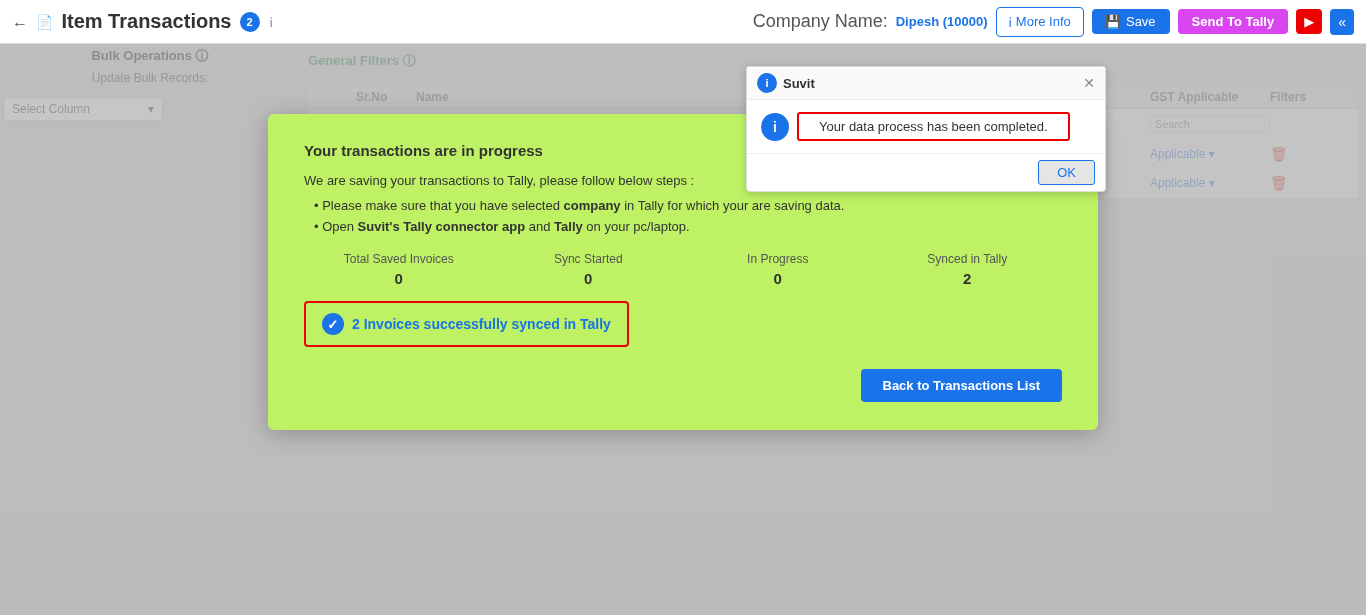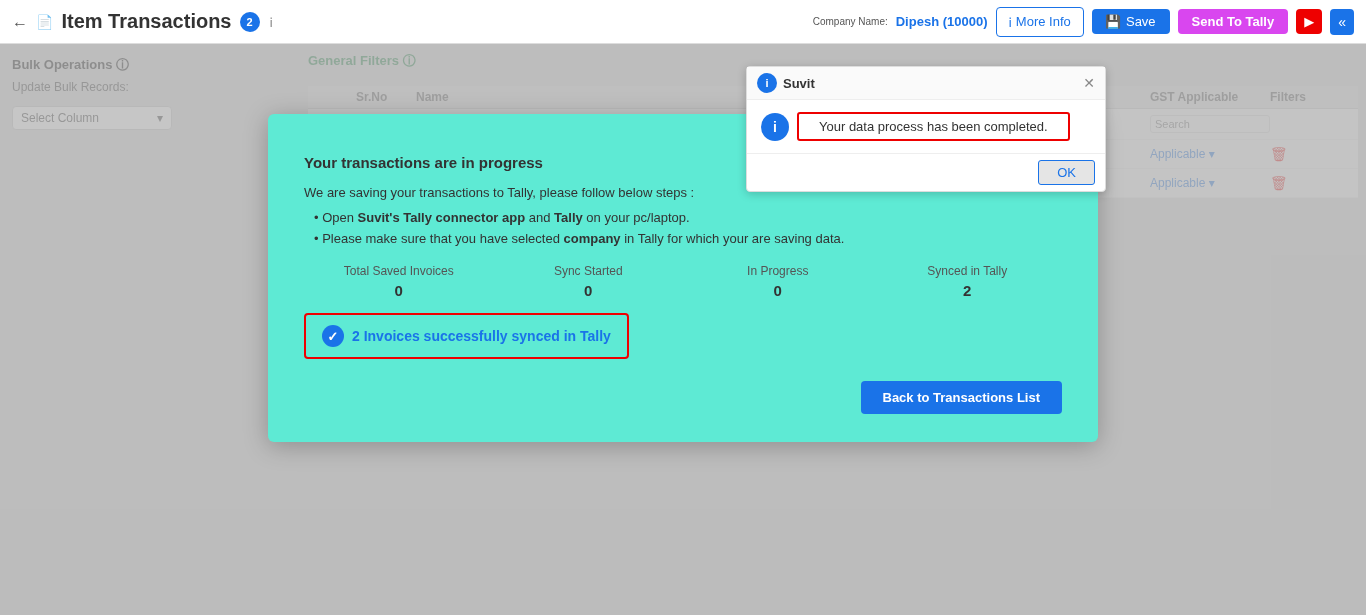--- a/index.html
+++ b/index.html
@@ -16,21 +16,21 @@
       background: none; border: none; cursor: pointer; color: #555; font-size: 16px;
     }
     .page-icon { color: #555; font-size: 14px; }
     .page-title { font-size: 20px; font-weight: 600; color: #333; }
     .badge {
       background: #1a73e8; color: #fff; border-radius: 50%; width: 20px; height: 20px;
       display: flex; align-items: center; justify-content: center; font-size: 11px; font-weight: bold;
     }
     .info-circle { color: #888; font-size: 13px; cursor: pointer; margin-left: 2px; }
     .header-right { display: flex; align-items: center; gap: 8px; }
-    .company-label { color: #555; font-size: 10px; }
+    .company-label { color: #555; font-size: 18px; }
     .company-name { color: #1a73e8; font-weight: 600; }
     .btn-more-info {
       background: #fff; border: 1.5px solid #1a73e8; color: #1a73e8;
       padding: 5px 12px; border-radius: 4px; cursor: pointer; font-size: 13px;
       display: flex; align-items: center; gap: 4px;
     }
     .btn-save {
       background: #1a73e8; border: none; color: #fff;
       padding: 5px 14px; border-radius: 4px; cursor: pointer; font-size: 13px;
       display: flex; align-items: center; gap: 4px;
@@ -51,21 +51,21 @@
 
     
     .main-content {
       display: flex; height: calc(615px - 44px);
       background: rgba(200,200,200,0.5);
       position: relative;
     }
 
     
     .left-panel {
-      width: 300px; padding: 12px; opacity: 0.5;
+      width: 300px; padding: 3px; opacity: 0.5; text-align: center;
     }
     .bulk-ops-title { font-weight: 600; font-size: 13px; color: #333; margin-bottom: 6px; }
     .update-label { font-size: 12px; color: #555; margin-bottom: 12px; }
     .select-col {
       display: flex; align-items: center; justify-content: space-between;
       border: 1px solid #ccc; border-radius: 4px; padding: 4px 8px;
       background: #fff; width: 160px; font-size: 12px; color: #555; cursor: pointer;
     }
 
     
@@ -95,23 +95,23 @@
     
     .overlay {
       position: absolute; top: 0; left: 0; width: 100%; height: 100%;
       background: rgba(150,150,150,0.45);
       display: flex; align-items: flex-start; justify-content: center;
       padding-top: 20px;
     }
 
     
     .main-dialog {
-      background: #5eead4; border-radius: 6px; width: 830px;
+      background: #bef264; border-radius: 6px; width: 830px;
       box-shadow: 0 4px 24px rgba(0,0,0,0.25);
-      padding: 40px 36px 28px 36px;
+      padding: 28px 36px 28px 36px;
       position: relative;
     }
     .dialog-title { font-size: 15px; font-weight: 600; color: #333; margin-bottom: 14px; }
     .dialog-desc { font-size: 13px; color: #333; margin-bottom: 10px; }
     .dialog-step { font-size: 13px; color: #333; margin-bottom: 6px; margin-left: 10px; }
     .dialog-step span.bold { font-weight: bold; }
 
     
     .stats-row {
       display: grid; grid-template-columns: repeat(4, 1fr);
@@ -295,24 +295,24 @@
       <div class="notif-footer">
         <button class="btn-ok">OK</button>
       </div>
     </div>
 
     <div class="main-dialog" style="margin-top: 50px;">
       <div class="dialog-title">Your transactions are in progress</div>
       <div class="dialog-desc">We are saving your transactions to Tally, please follow below steps :</div>
 
       <div class="dialog-step">
+        • Please make sure that you have selected <span class="bold">company</span> in Tally for which your are saving data.
+      </div>
+      <div class="dialog-step">
         • Open <span class="bold">Suvit's Tally connector app</span> and <span class="bold">Tally</span> on your pc/laptop.
-      </div>
-      <div class="dialog-step">
-        • Please make sure that you have selected <span class="bold">company</span> in Tally for which your are saving data.
       </div>
 
       <div class="stats-row">
         <div>
           <div class="stat-label">Total Saved Invoices</div>
           <div class="stat-value">0</div>
         </div>
         <div>
           <div class="stat-label">Sync Started</div>
           <div class="stat-value">0</div>

